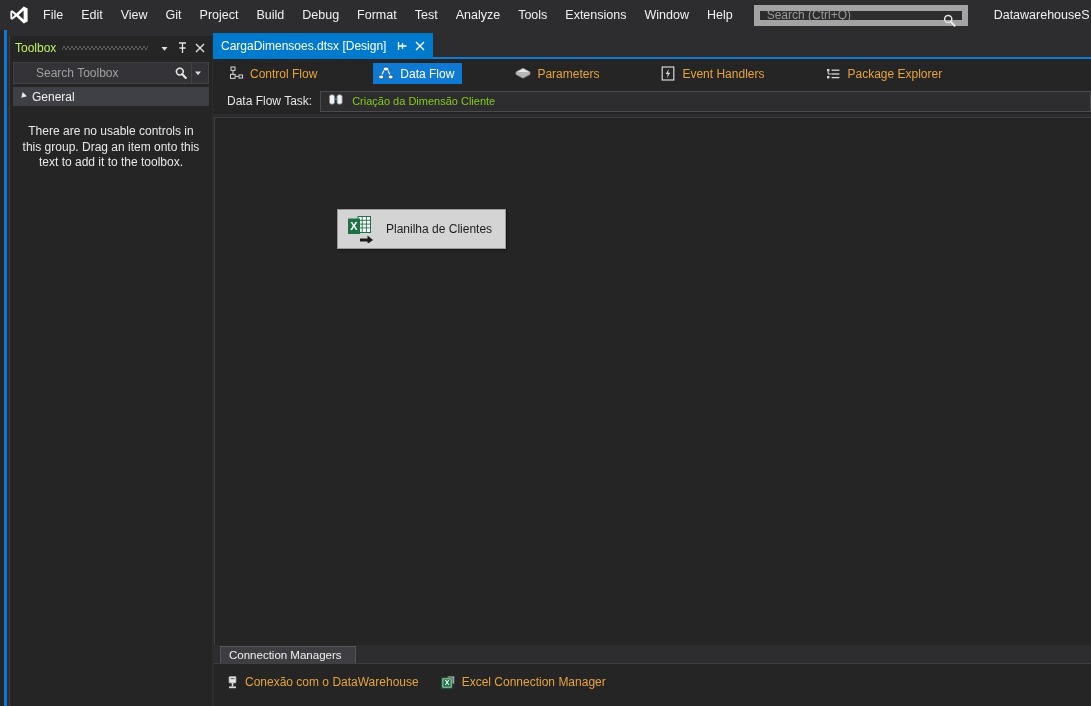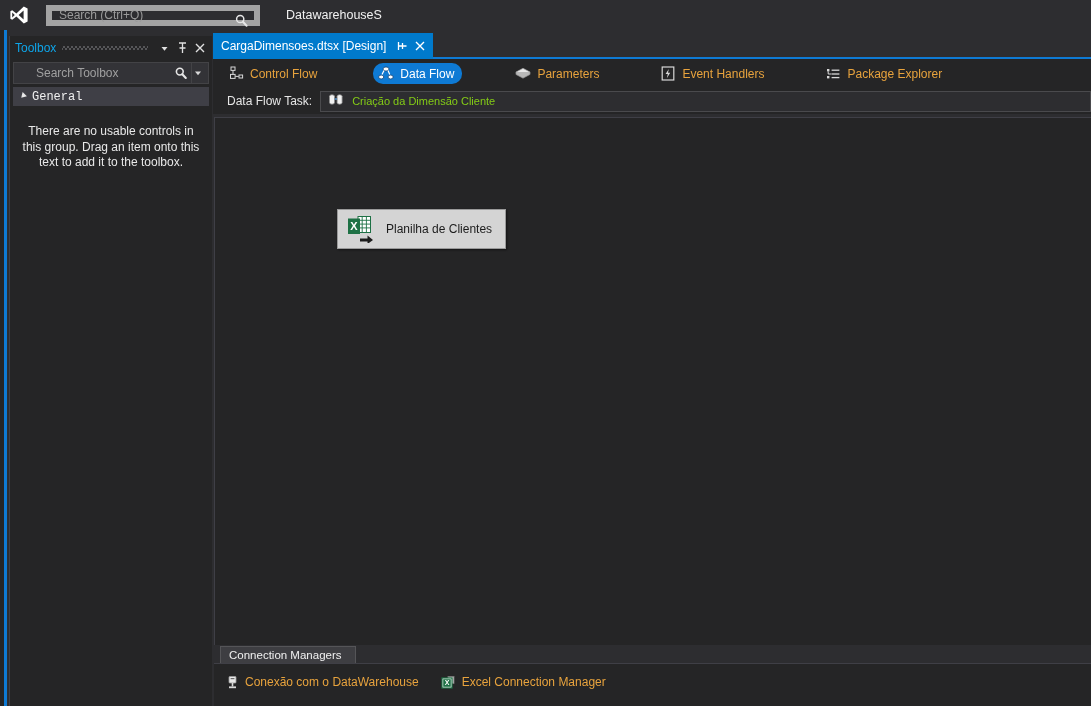--- a/index.html
+++ b/index.html
@@ -82,21 +82,21 @@
     width: 203px; height: 670px;
     background: #252526;
     border-left: 1px solid #3f3f46;
   }
   .toolbox-header {
     height: 24px; display: flex; align-items: center;
     padding: 0 4px 0 5px;
     background: #252526;
   }
   .toolbox-title {
-    font-size: 12px; color: #0ea5e9; white-space: nowrap;
+    font-size: 12px; color: #bef264; white-space: nowrap;
   }
   .grip-dots {
     flex: 1; height: 24px;
     margin: 0 6px;
     background-image:
       radial-gradient(#565659 0.8px, transparent 0.9px),
       radial-gradient(#565659 0.8px, transparent 0.9px);
     background-size: 4px 4px, 4px 4px;
     background-position: 0px 9px, 2px 11px;
     background-repeat: repeat-x, repeat-x;
@@ -140,21 +140,21 @@
     height: 19px;
     background: #3f3f46;
     display: flex; align-items: center;
     padding-left: 6px;
   }
   .tb-group-arrow {
     font-size: 8px; color: #e0e0e0;
     margin-right: 5px;
     transform: rotate(0deg);
   }
-  .tb-group-label { font-size: 12px; color: #f0f0f0; font-family: Liberation Mono, monospace; }
+  .tb-group-label { font-size: 12px; color: #f0f0f0; }
 
   .tb-empty {
     margin: 18px 10px 0 10px;
     font-size: 12px; color: #e8e8e8;
     text-align: center; line-height: 15.5px;
   }
 
   
   .doc-area {
     position: absolute; left: 213px; top: 33px;
@@ -201,21 +201,21 @@
     padding: 0 8px 0 5px;
     margin-right: 10px;
     cursor: default;
   }
   .dt .dt-ico {
     width: 16px; height: 16px;
     margin-right: 6px;
     display: flex; align-items: center; justify-content: center;
   }
   .dt .dt-label { font-size: 12px; color: #e8a33d; white-space: nowrap; }
-  .dt.active { background: #0e7ad4; border-radius: 10px; }
+  .dt.active { background: #0e7ad4; }
   .dt.active .dt-label { color: #ffffff; }
 
   
   .dft-bar {
     height: 26px;
     background: #252526;
     display: flex; align-items: center;
     padding-left: 14px;
   }
   .dft-label { font-size: 12px; color: #e6e6e6; margin-right: 8px; white-space: nowrap; }
@@ -306,20 +306,36 @@
 
   <div class="menubar">
     <div class="vs-logo">
       <svg width="20" height="20" viewBox="0 0 20 20">
         <path d="M14.8 1.6 L18.6 3.4 L18.6 16.6 L14.8 18.4 L7.4 11.6 L3.2 14.8 L1.4 13.8 L1.4 6.2 L3.2 5.2 L7.4 8.4 Z
                  M14.6 5.6 L9.6 10 L14.6 14.4 Z
                  M3.2 7.4 L3.2 12.6 L5.8 10 Z" fill="#ffffff"></path>
       </svg>
     </div>
 
+    <div class="menu-items">
+      <div class="menu-item">File</div>
+      <div class="menu-item">Edit</div>
+      <div class="menu-item">View</div>
+      <div class="menu-item">Git</div>
+      <div class="menu-item">Project</div>
+      <div class="menu-item">Build</div>
+      <div class="menu-item">Debug</div>
+      <div class="menu-item">Format</div>
+      <div class="menu-item">Test</div>
+      <div class="menu-item">Analyze</div>
+      <div class="menu-item">Tools</div>
+      <div class="menu-item">Extensions</div>
+      <div class="menu-item">Window</div>
+      <div class="menu-item">Help</div>
+    </div>
 
     <div class="search-box">
       <input type="text" placeholder="Search (Ctrl+Q)" style="">
       <span class="search-icon-wrap">
         <svg width="15" height="15" viewBox="0 0 15 15">
           <circle cx="6.2" cy="6" r="3.6" fill="none" stroke="#e6e6e6" stroke-width="1.5"></circle>
           <line x1="8.9" y1="8.8" x2="12.6" y2="12.8" stroke="#e6e6e6" stroke-width="2" stroke-linecap="round"></line>
         </svg>
       </span>
     </div>

